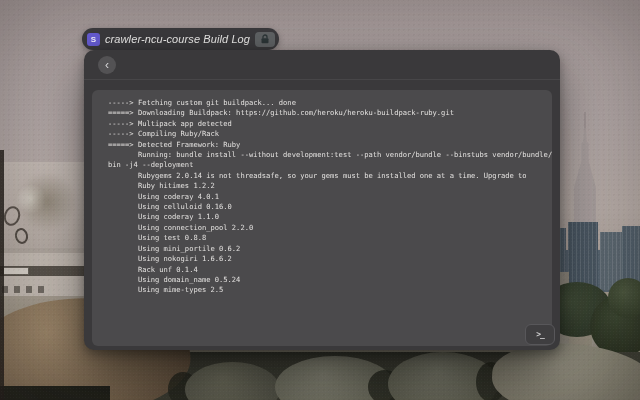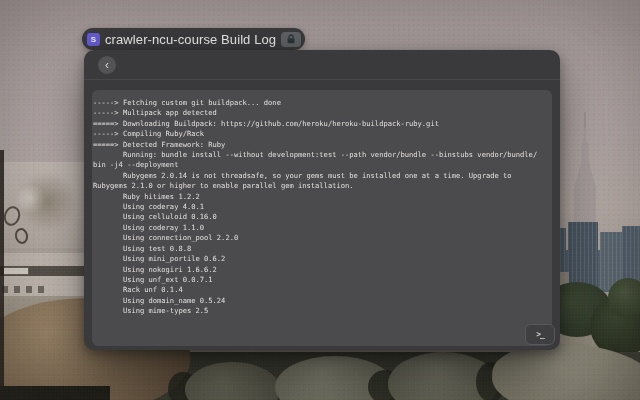--- a/index.html
+++ b/index.html
@@ -72,36 +72,36 @@
     background-size:3px 3px,5px 5px; background-position:0 0,1px 2px; }
   .vignette { position:absolute; inset:0; pointer-events:none;
     box-shadow:inset 0 0 110px rgba(35,28,26,.38); }
 
   
   .pill { position:absolute; left:82px; top:28px; height:22px; border-radius:12px;
     background:#3a393c; display:flex; align-items:center; gap:5px; padding:0 4px 0 5px;
     box-shadow:0 2px 6px rgba(0,0,0,.3); cursor:default; }
   .app-icon { width:13px; height:13px; border-radius:3px; background:#655bd0;
     color:#efeefb; font-size:8px; font-weight:bold; line-height:13px; text-align:center; }
-  .pill-label { color:#e9e8e7; font-size:13px; letter-spacing:.1px; white-space:nowrap; }
+  .pill-label { color:#e9e8e7; font-size:11px; letter-spacing:.1px; white-space:nowrap;font-style:italic; }
   .lock-badge { width:20px; height:15px; border-radius:4px; background:#5f6264;
     display:flex; align-items:center; justify-content:center; border:none; cursor:pointer; }
 
   
   .window { position:absolute; left:84px; top:50px; width:476px; height:300px;
     background:#3a393b; border-radius:10px;
     box-shadow:0 20px 50px rgba(0,0,0,.5), 0 4px 12px rgba(0,0,0,.35); }
   .window-header { position:absolute; left:0; top:0; right:0; height:30px;
     border-bottom:1px solid #474648; border-radius:10px 10px 0 0; }
   .back-button { position:absolute; left:14px; top:6px; width:18px; height:18px;
     border-radius:50%; background:#535254; border:none; color:#d5d4d6; font-size:12px;
     line-height:16px; text-align:center; padding:0; cursor:pointer;
     font-family:"Liberation Sans", sans-serif; }
   .log-panel { position:absolute; left:8px; right:8px; top:40px; bottom:4px;
-    background:#4b4a4c; border-radius:6px; padding:8px 2px 0 1px; overflow:hidden; }
+    background:#4b4a4c; border-radius:6px; padding:8px 2px 0 16px; overflow:hidden; }
   .log-line { font-family:"DejaVu Sans Mono", monospace; font-size:7.1px;
     line-height:10.4px; color:#e4e2e0; white-space:pre; }
   .terminal-button { position:absolute; right:5px; bottom:5px; width:30px; height:21px;
     border-radius:6px; background:#3f3e40; border:1px solid #58575a; color:#cfcecf;
     display:flex; align-items:center; justify-content:center; cursor:pointer; padding:0; }
   .terminal-button span { font-family:"DejaVu Sans Mono", monospace; font-size:8px;
     font-weight:bold; letter-spacing:-1px; }
 </style>
 </head>
 <body>
@@ -155,37 +155,35 @@
       </svg>
     </button>
   </div>
 
   <div class="window">
     <div class="window-header">
       <button class="back-button">‹</button>
     </div>
     <div class="log-panel">
         <div class="log-line">-----&gt; Fetching custom git buildpack... done</div>
+        <div class="log-line">=====&gt; Downloading Buildpack: https://github.com/heroku/heroku-buildpack-ruby.git</div>
         <div class="log-line">-----&gt; Multipack app detected</div>
-        <div class="log-line">=====&gt; Downloading Buildpack: https://github.com/heroku/heroku-buildpack-ruby.git</div>
         <div class="log-line">-----&gt; Compiling Ruby/Rack</div>
         <div class="log-line">=====&gt; Detected Framework: Ruby</div>
         <div class="log-line">       Running: bundle install --without development:test --path vendor/bundle --binstubs vendor/bundle/</div>
         <div class="log-line">bin -j4 --deployment</div>
         <div class="log-line">       Rubygems 2.0.14 is not threadsafe, so your gems must be installed one at a time. Upgrade to</div>
-        <div class="log-line">Rubygems 2.1.0 or higher to enable parallel gem installation.</div>
         <div class="log-line">       Ruby hitimes 1.2.2</div>
         <div class="log-line">       Using coderay 4.0.1</div>
         <div class="log-line">       Using celluloid 0.16.0</div>
         <div class="log-line">       Using coderay 1.1.0</div>
         <div class="log-line">       Using connection_pool 2.2.0</div>
         <div class="log-line">       Using test 0.8.8</div>
         <div class="log-line">       Using mini_portile 0.6.2</div>
         <div class="log-line">       Using nokogiri 1.6.6.2</div>
-        <div class="log-line">       Using unf_ext 0.0.7.1</div>
         <div class="log-line">       Rack unf 0.1.4</div>
         <div class="log-line">       Using domain_name 0.5.24</div>
         <div class="log-line">       Using mime-types 2.5</div>
       </div>
     <button class="terminal-button">
       <span>&gt;_</span>
     </button>
   </div>
 
 </div>

